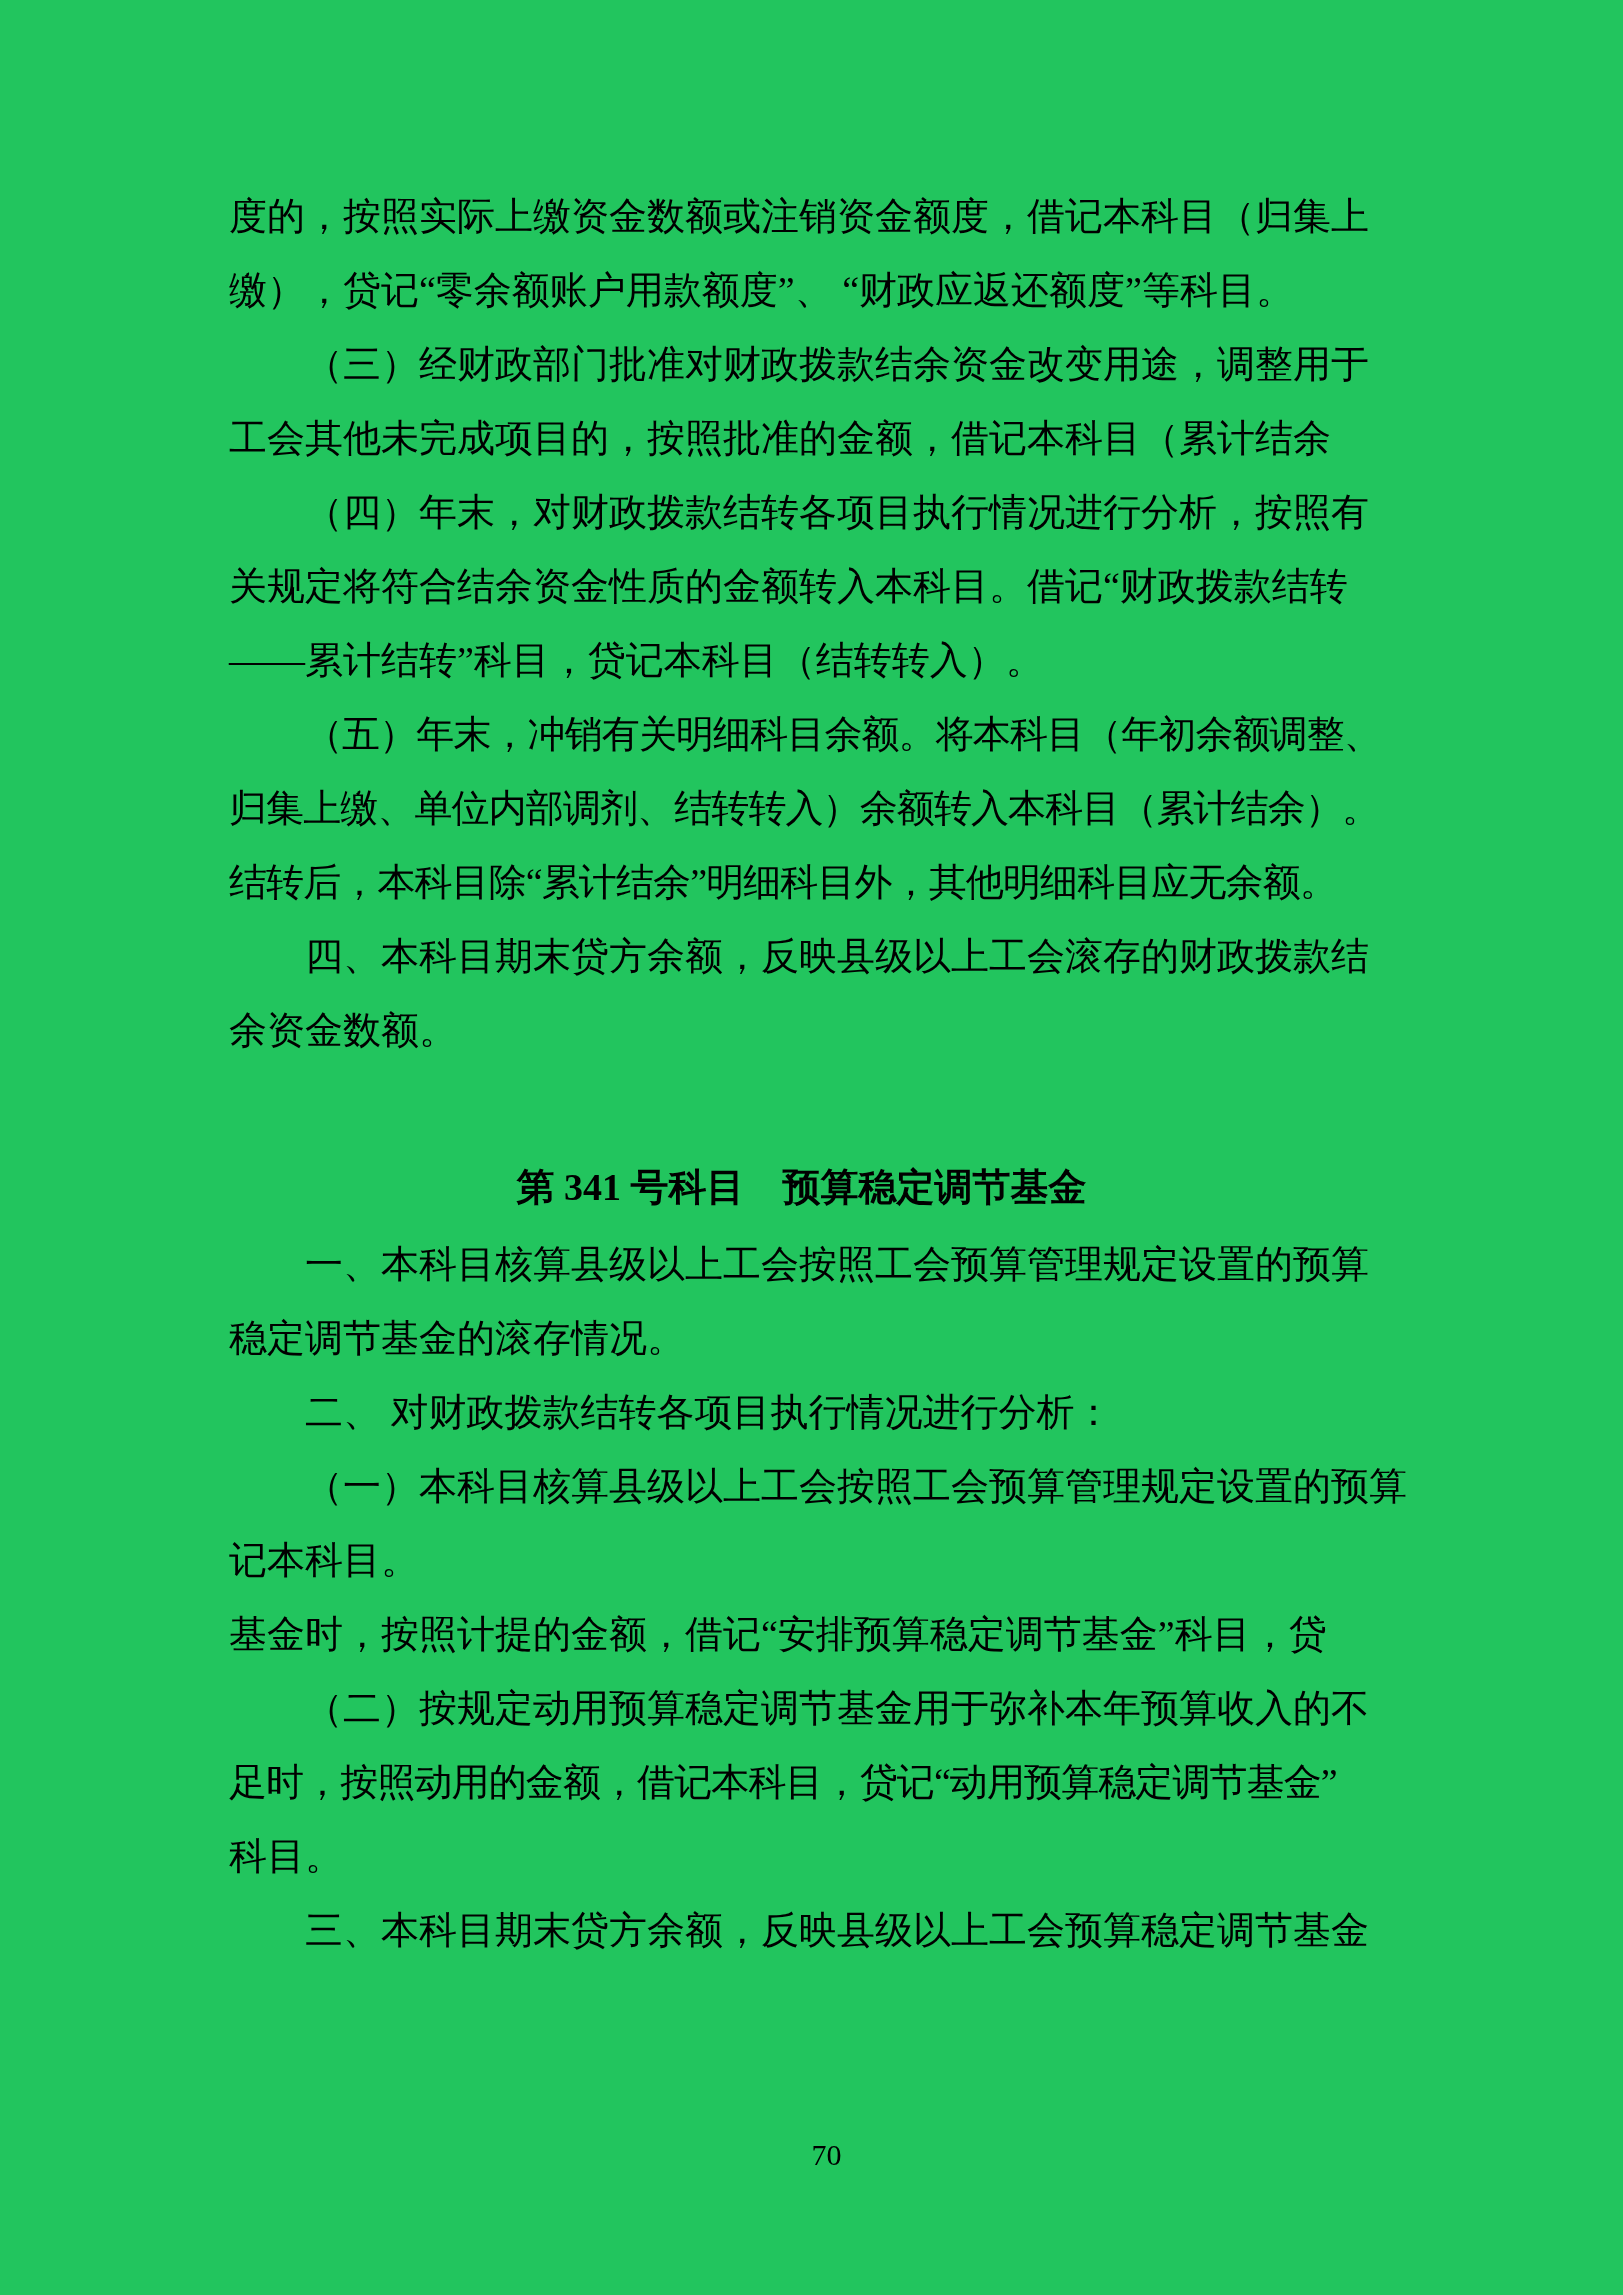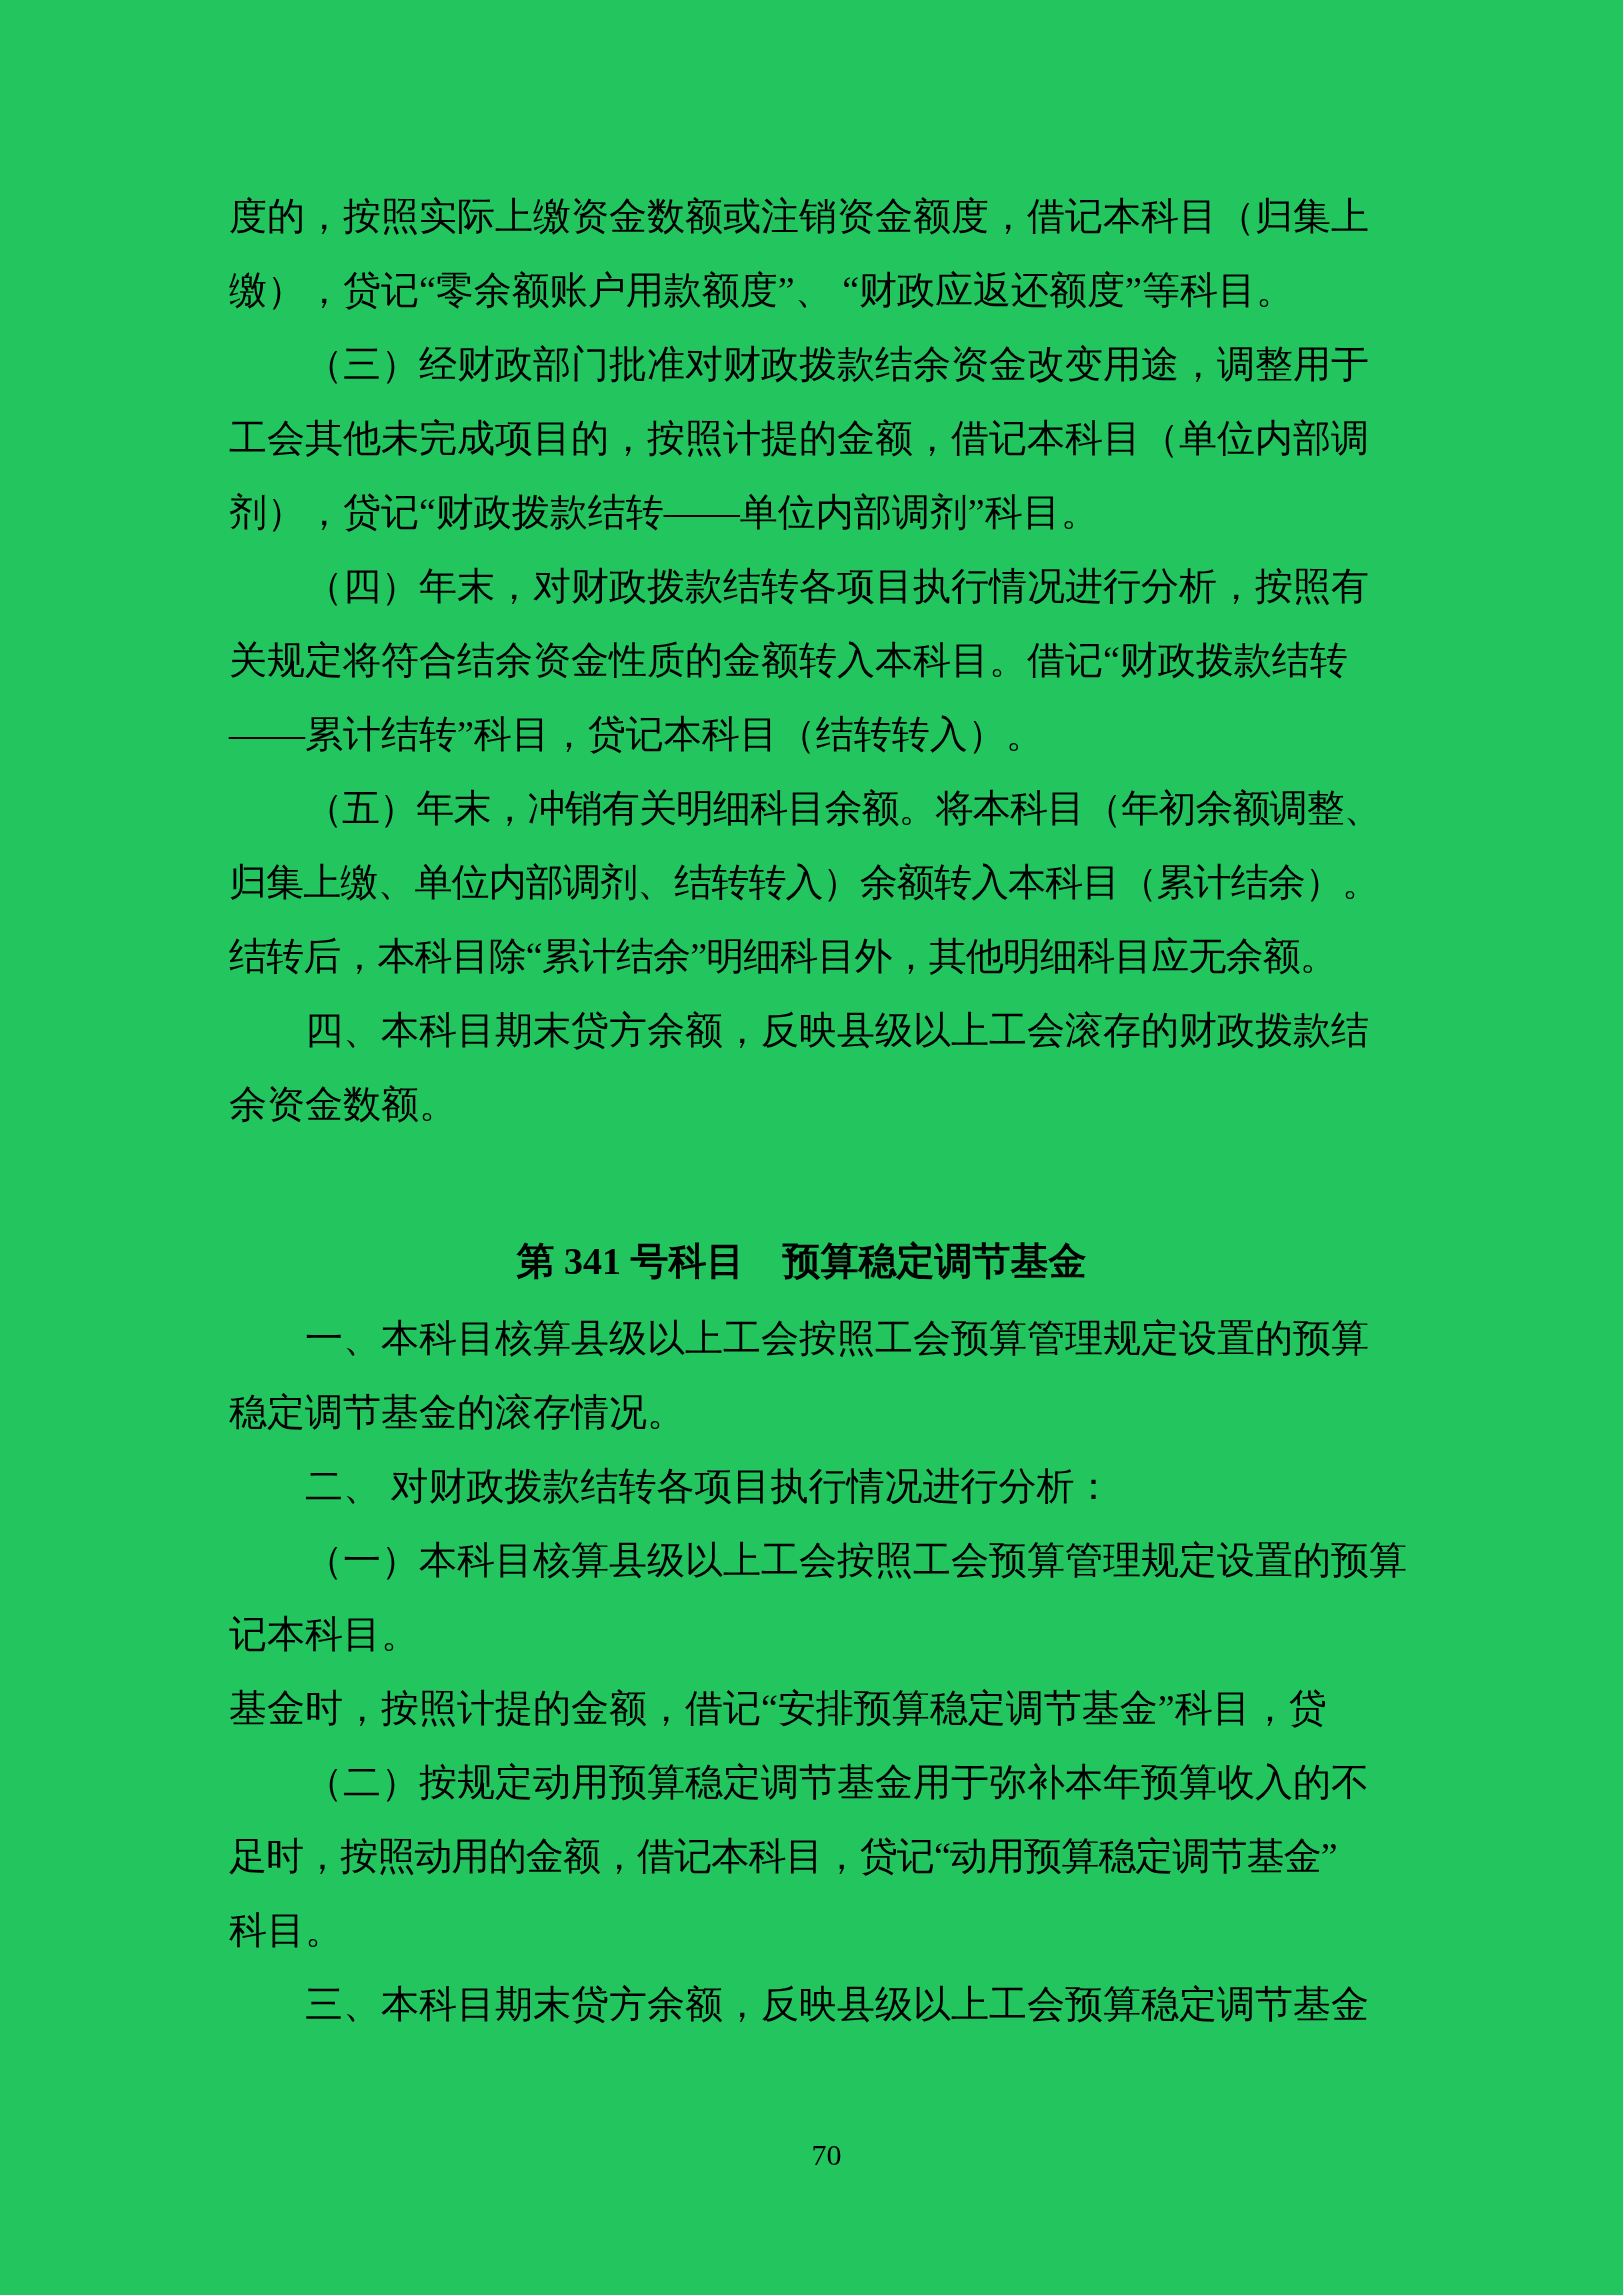--- a/index.html
+++ b/index.html
@@ -56,22 +56,21 @@
   }
 </style>
 </head>
 <body>
 
 <div class="page">
   <div class="text-block">
       <div class="line">度的，按照实际上缴资金数额或注销资金额度，借记本科目（归集上</div>
       <div class="line">缴），贷记“零余额账户用款额度”、 “财政应返还额度”等科目。</div>
       <div class="line indent">（三）经财政部门批准对财政拨款结余资金改变用途，调整用于</div>
-      <div class="line">工会其他未完成项目的，按照计提的金额，借记本科目（单位内部调</div>
-      <div class="line">剂），贷记“财政拨款结转——单位内部调剂”科目。</div>
+      <div class="line">工会其他未完成项目的，按照批准的金额，借记本科目（累计结余</div>
       <div class="line indent">（四）年末，对财政拨款结转各项目执行情况进行分析，按照有</div>
       <div class="line">关规定将符合结余资金性质的金额转入本科目。借记“财政拨款结转</div>
       <div class="line">——累计结转”科目，贷记本科目（结转转入）。</div>
       <div class="line indent squeeze">（五）年末，冲销有关明细科目余额。将本科目（年初余额调整、</div>
       <div class="line squeeze">归集上缴、单位内部调剂、结转转入）余额转入本科目（累计结余）。</div>
       <div class="line squeeze">结转后，本科目除“累计结余”明细科目外，其他明细科目应无余额。</div>
       <div class="line indent">四、本科目期末贷方余额，反映县级以上工会滚存的财政拨款结</div>
       <div class="line">余资金数额。</div>
       <div class="line heading">第 341 号科目　预算稳定调节基金</div>
       <div class="line indent">一、本科目核算县级以上工会按照工会预算管理规定设置的预算</div>

